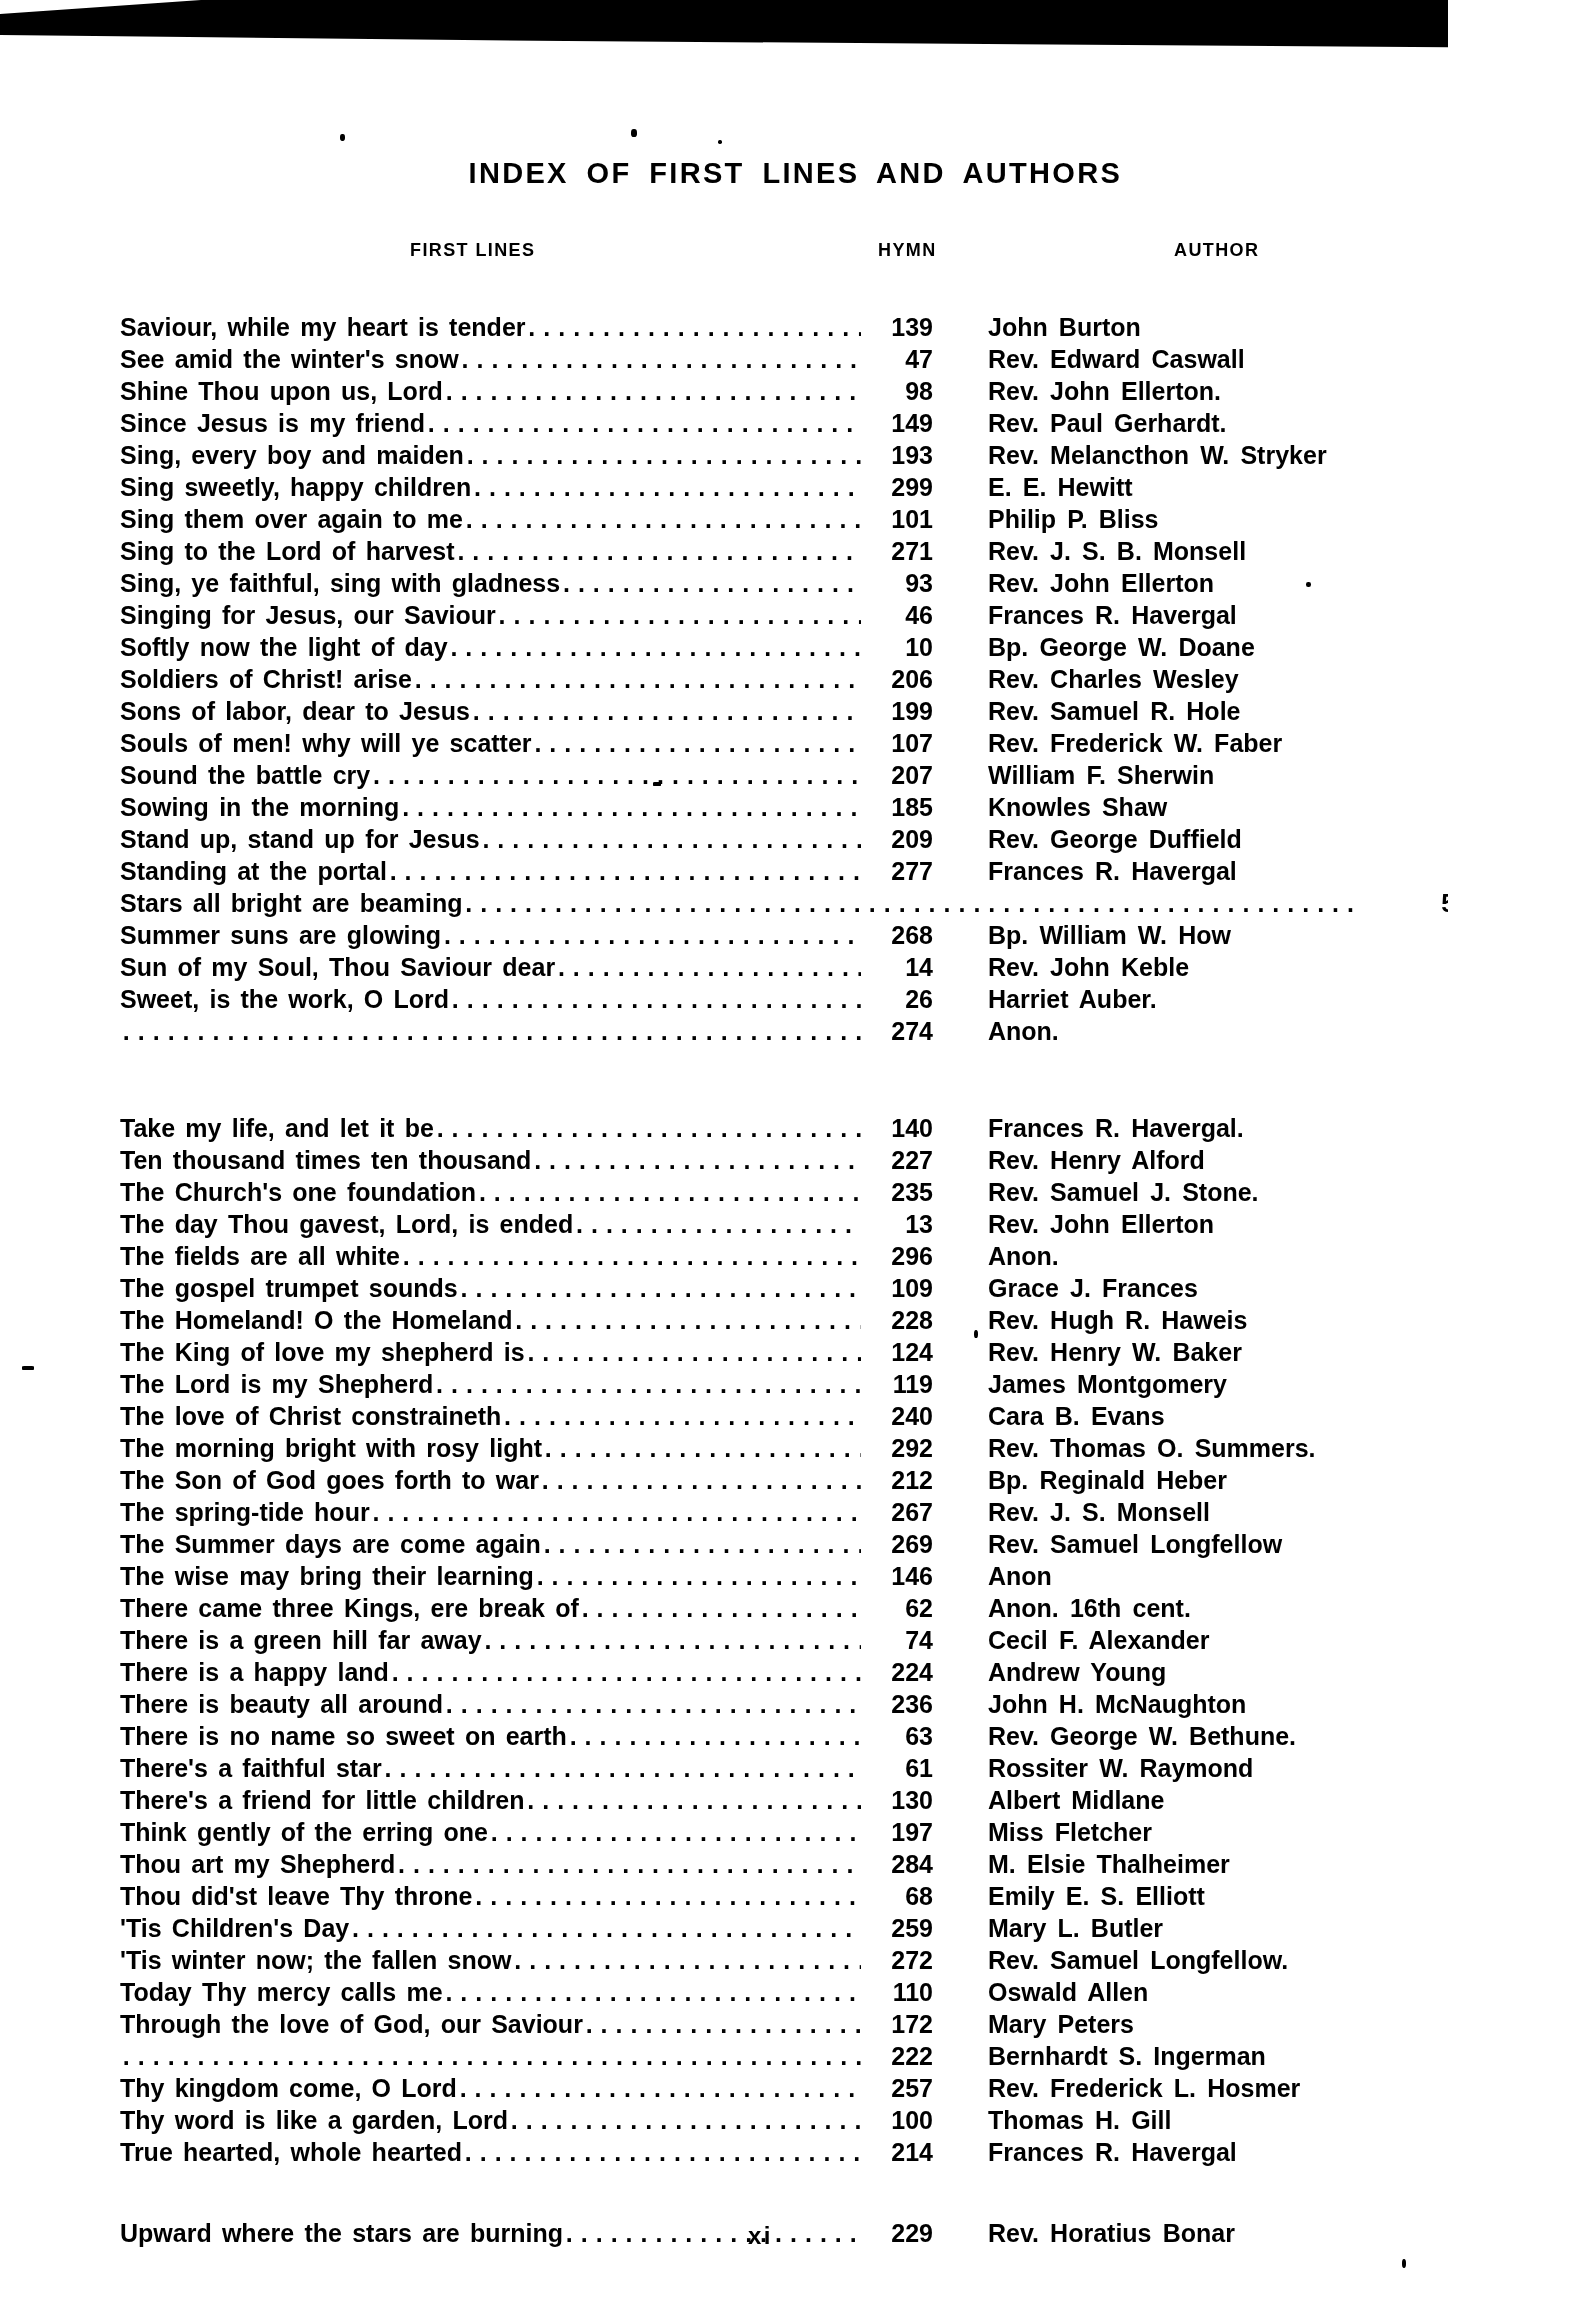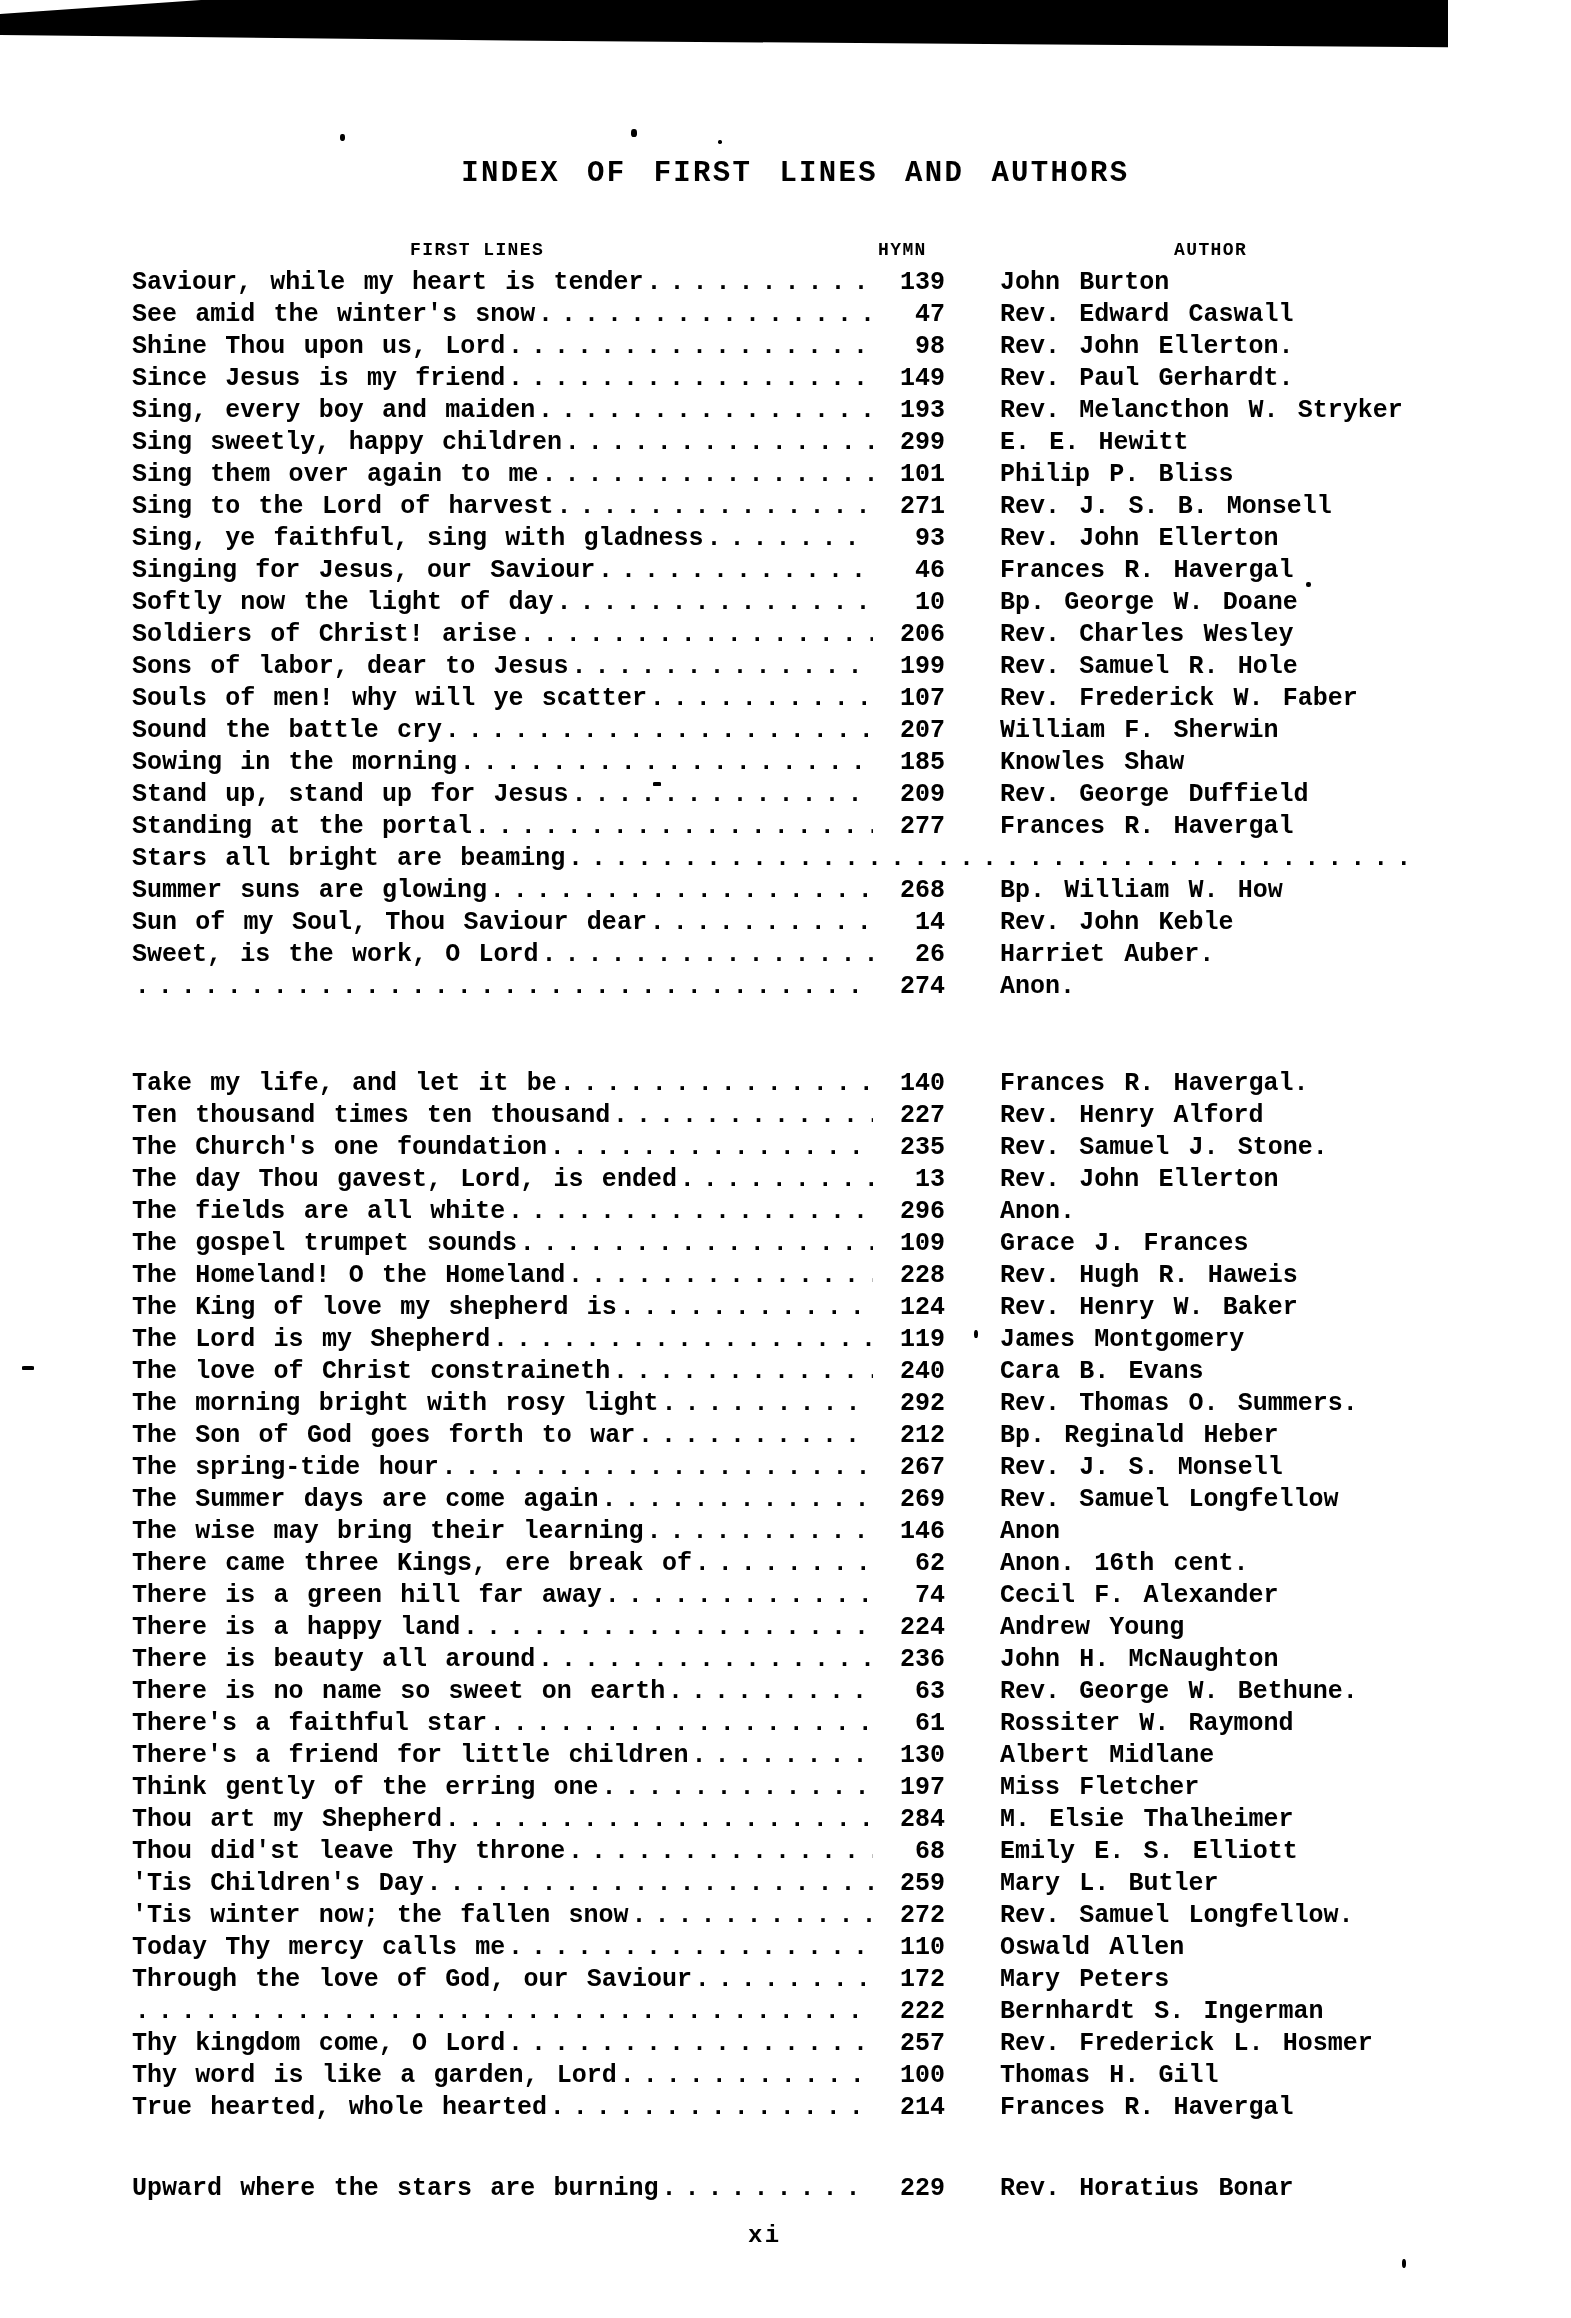--- a/index.html
+++ b/index.html
@@ -2,21 +2,21 @@
 <html style="font-size:7.5px"><head>
 <meta charset="utf-8">
 <style>
   html,body{margin:0;padding:0;background:#ffffff;}
   .page{
     position:relative;
     width:1448px;
     height:2319px;
     background:#ffffff;
     overflow:hidden;
-    font-family:Liberation Mono, monospace;
+    font-family:Liberation Sans, sans-serif;
     font-weight:bold;
     color:#000000;
   }
   
   .topbar{
     position:absolute;top:0;left:0;width:1572px;height:51px;
     background:#000000;
     clip-path:polygon(0 14px,201px 0,100% 0,100% 48px,36% 41px,12% 37px,0 35px);
   }
   .title{
@@ -27,21 +27,21 @@
     white-space:nowrap;
   }
   .colhead{
     position:absolute;top:240px;
     font-size:18px;letter-spacing:1.4px;white-space:nowrap;
   }
   .ch-first{left:410px;}
   .ch-hymn{left:878px;}
   .ch-author{left:1174px;}
   #index-list{position:absolute;top:0;left:0;width:1572px;height:2319px;}
-  .section{position:absolute;left:132px;width:1349px;}
+  .section{position:absolute;left:120px;width:1349px;margin-top:44px;}
   .section:nth-child(1){top:267px;}
   .section:nth-child(2){top:1068px;}
   .section:nth-child(3){top:2173px;}
   .row{
     display:flex;align-items:baseline;
     height:32px;line-height:32px;
     font-size:25px;
   }
   .fl{flex:0 0 auto;white-space:nowrap;word-spacing:3.3px;}
   .leader{

